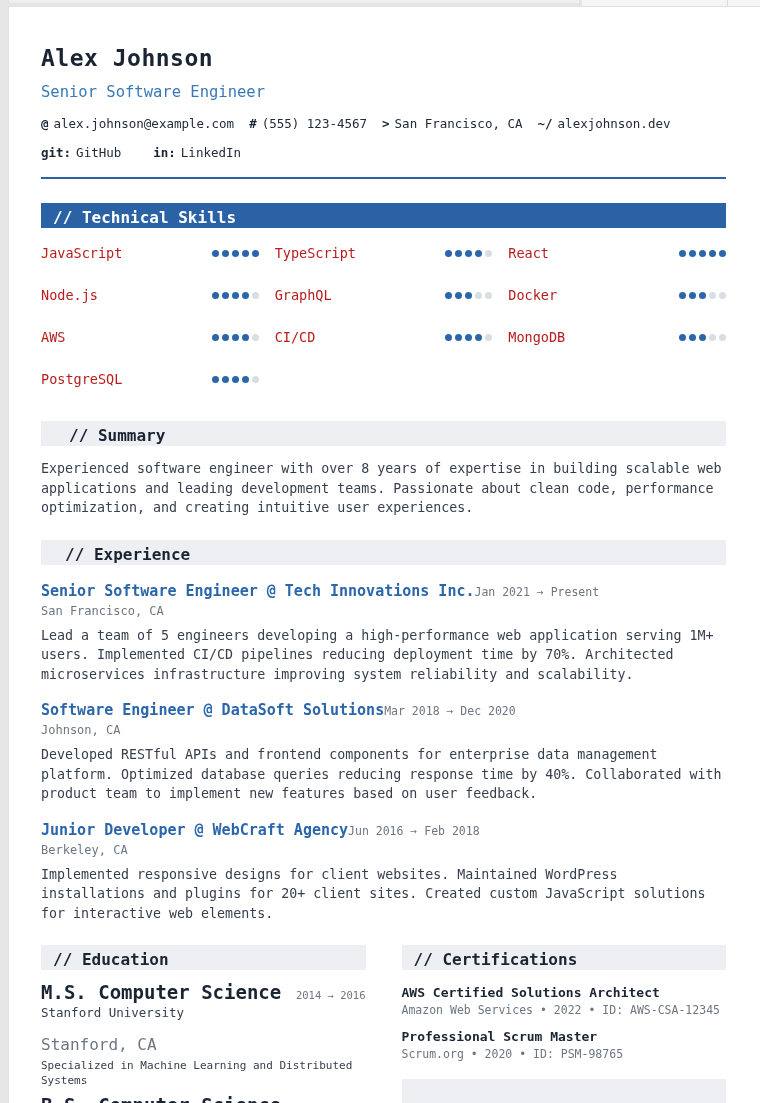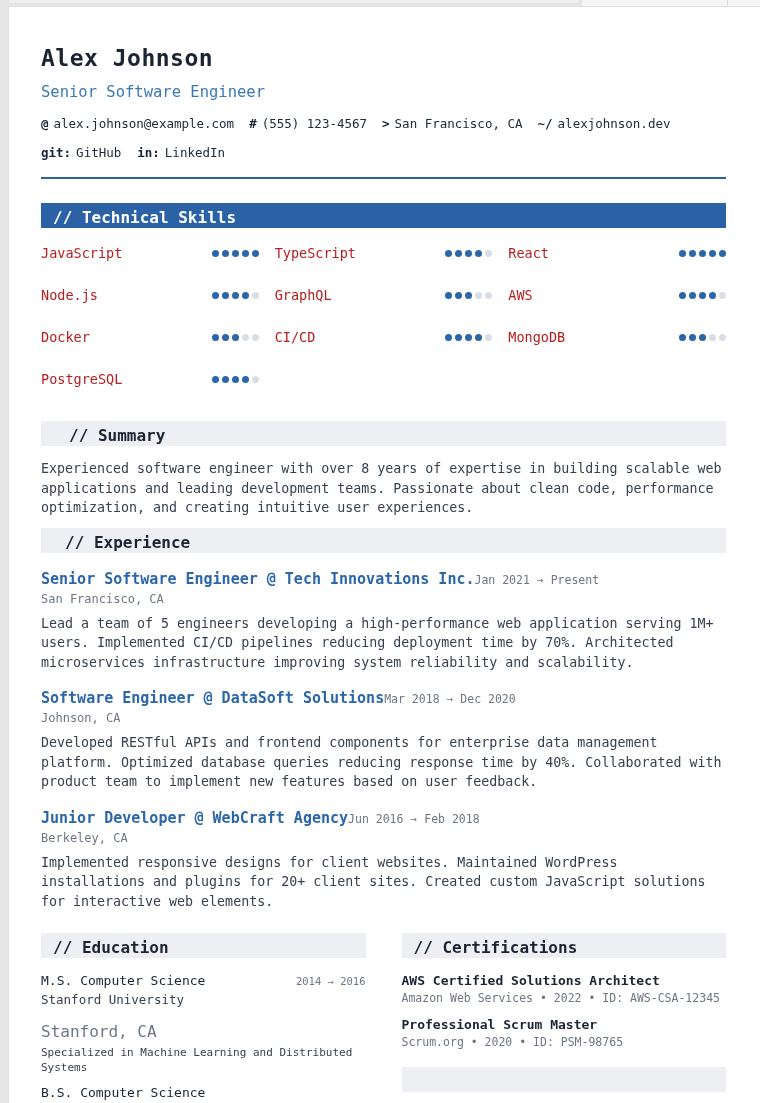--- a/index.html
+++ b/index.html
@@ -31,21 +31,21 @@
     background:#ffffff;
     border:1px solid #e0e0e0;border-right:none;border-bottom:none;
     padding:36px 36px 0 32px;
   }
 
   .name{font-size:23px;line-height:30px;font-weight:bold;color:var(--dark);letter-spacing:0.5px;}
   .subtitle{font-size:15.5px;line-height:20px;color:var(--subtitle-blue);margin-top:9px;}
   .contact-row{margin-top:13px;font-size:12.5px;line-height:17px;color:#222b38;display:flex;flex-wrap:wrap;column-gap:15px;}
   .contact-item{display:inline-flex;align-items:baseline;gap:5px;}
   .ci{font-weight:bold;color:var(--dark);}
-  .links-row{margin-top:12px;font-size:12.5px;line-height:17px;color:#222b38;display:flex;column-gap:16px;}
+  .links-row{margin-top:12px;font-size:12.5px;line-height:17px;color:#222b38;display:flex;column-gap:32px;}
   .link-label{color:#222b38;text-decoration:none;}
   .blue-rule{margin-top:16px;height:2px;background:var(--bar-blue);}
 
   .bar{height:25px;line-height:29px;padding-left:12px;font-size:16px;font-weight:bold;white-space:nowrap;overflow:hidden;}
   .bar-blue{background:var(--bar-blue);color:#ffffff;margin-top:24px;}
   .bar-gray{background:var(--gray-bar);color:var(--dark);}
 
   .skills-grid{
     margin-top:14px;
     display:grid;grid-template-columns:repeat(3,1fr);
@@ -53,34 +53,34 @@
   }
   .skill{display:flex;align-items:center;justify-content:space-between;height:22px;}
   .skill-name{font-size:13.5px;color:#b91c1c;}
   .dots{display:flex;gap:3px;align-items:center;}
   .dot{width:7px;height:7px;border-radius:50%;background:var(--dot-empty);}
   .dot.filled{background:var(--accent);}
 
   .bar-summary{margin-top:31px;padding-left:28px;}
   .body-text{font-size:13.3px;line-height:19.5px;color:var(--body);}
   .summary-text{margin-top:13px;}
-  .bar-experience{margin-top:10px;padding-left:24px;}
+  .bar-experience{margin-top:22px;padding-left:24px;}
 
   .job{margin-top:18px;}
   .job-head{display:flex;justify-content:flex-start;align-items:baseline;}
   .job-title{font-size:15px;line-height:16px;font-weight:bold;color:var(--accent);}
   .job-dates{font-size:11.5px;color:var(--muted);white-space:nowrap;}
   .job-loc{font-size:12px;line-height:13px;color:var(--muted);margin-top:6px;}
   .job-desc{margin-top:8px;}
 
   .bottom-grid{margin-top:22px;display:grid;grid-template-columns:1fr 1fr;column-gap:36px;}
 
   .edu{margin-top:15px;}
   .edu-head{display:flex;justify-content:space-between;align-items:baseline;}
-  .edu-degree{font-size:13px;line-height:15px;font-weight:normal;color:var(--dark);text-align:center;}
+  .edu-degree{font-size:19px;line-height:15px;font-weight:bold;color:var(--dark);text-align:center;}
   .edu-dates{font-size:10.5px;color:var(--muted);white-space:nowrap;}
   .edu-school{font-size:12.5px;line-height:15px;color:var(--body);margin-top:4px;}
   .edu-loc{font-size:16px;line-height:12px;color:var(--muted);margin-top:19px;}
   .edu-note{font-size:11px;line-height:15px;color:var(--body);margin-top:7px;}
   .edu-cutoff{margin-top:10px;}
 
   .cert{margin-top:15px;}
   .cert-2{margin-top:12px;}
   .cert-name{font-size:13px;line-height:15px;font-weight:bold;color:var(--dark);}
   .cert-meta{font-size:11.5px;line-height:14px;color:var(--muted);margin-top:3px;}
@@ -181,36 +181,36 @@
       <span class="skill-name">GraphQL</span>
       <span class="dots">
           <span class="dot filled"></span>
           <span class="dot filled"></span>
           <span class="dot filled"></span>
           <span class="dot"></span>
           <span class="dot"></span>
         </span>
     </div>
     <div class="skill">
+      <span class="skill-name">Docker</span>
+      <span class="dots">
+          <span class="dot filled"></span>
+          <span class="dot filled"></span>
+          <span class="dot filled"></span>
+          <span class="dot"></span>
+          <span class="dot"></span>
+        </span>
+    </div>
+    <div class="skill">
       <span class="skill-name">AWS</span>
       <span class="dots">
           <span class="dot filled"></span>
           <span class="dot filled"></span>
           <span class="dot filled"></span>
           <span class="dot filled"></span>
-          <span class="dot"></span>
-        </span>
-    </div>
-    <div class="skill">
-      <span class="skill-name">Docker</span>
-      <span class="dots">
-          <span class="dot filled"></span>
-          <span class="dot filled"></span>
-          <span class="dot filled"></span>
-          <span class="dot"></span>
           <span class="dot"></span>
         </span>
     </div>
     <div class="skill">
       <span class="skill-name">CI/CD</span>
       <span class="dots">
           <span class="dot filled"></span>
           <span class="dot filled"></span>
           <span class="dot filled"></span>
           <span class="dot filled"></span>

